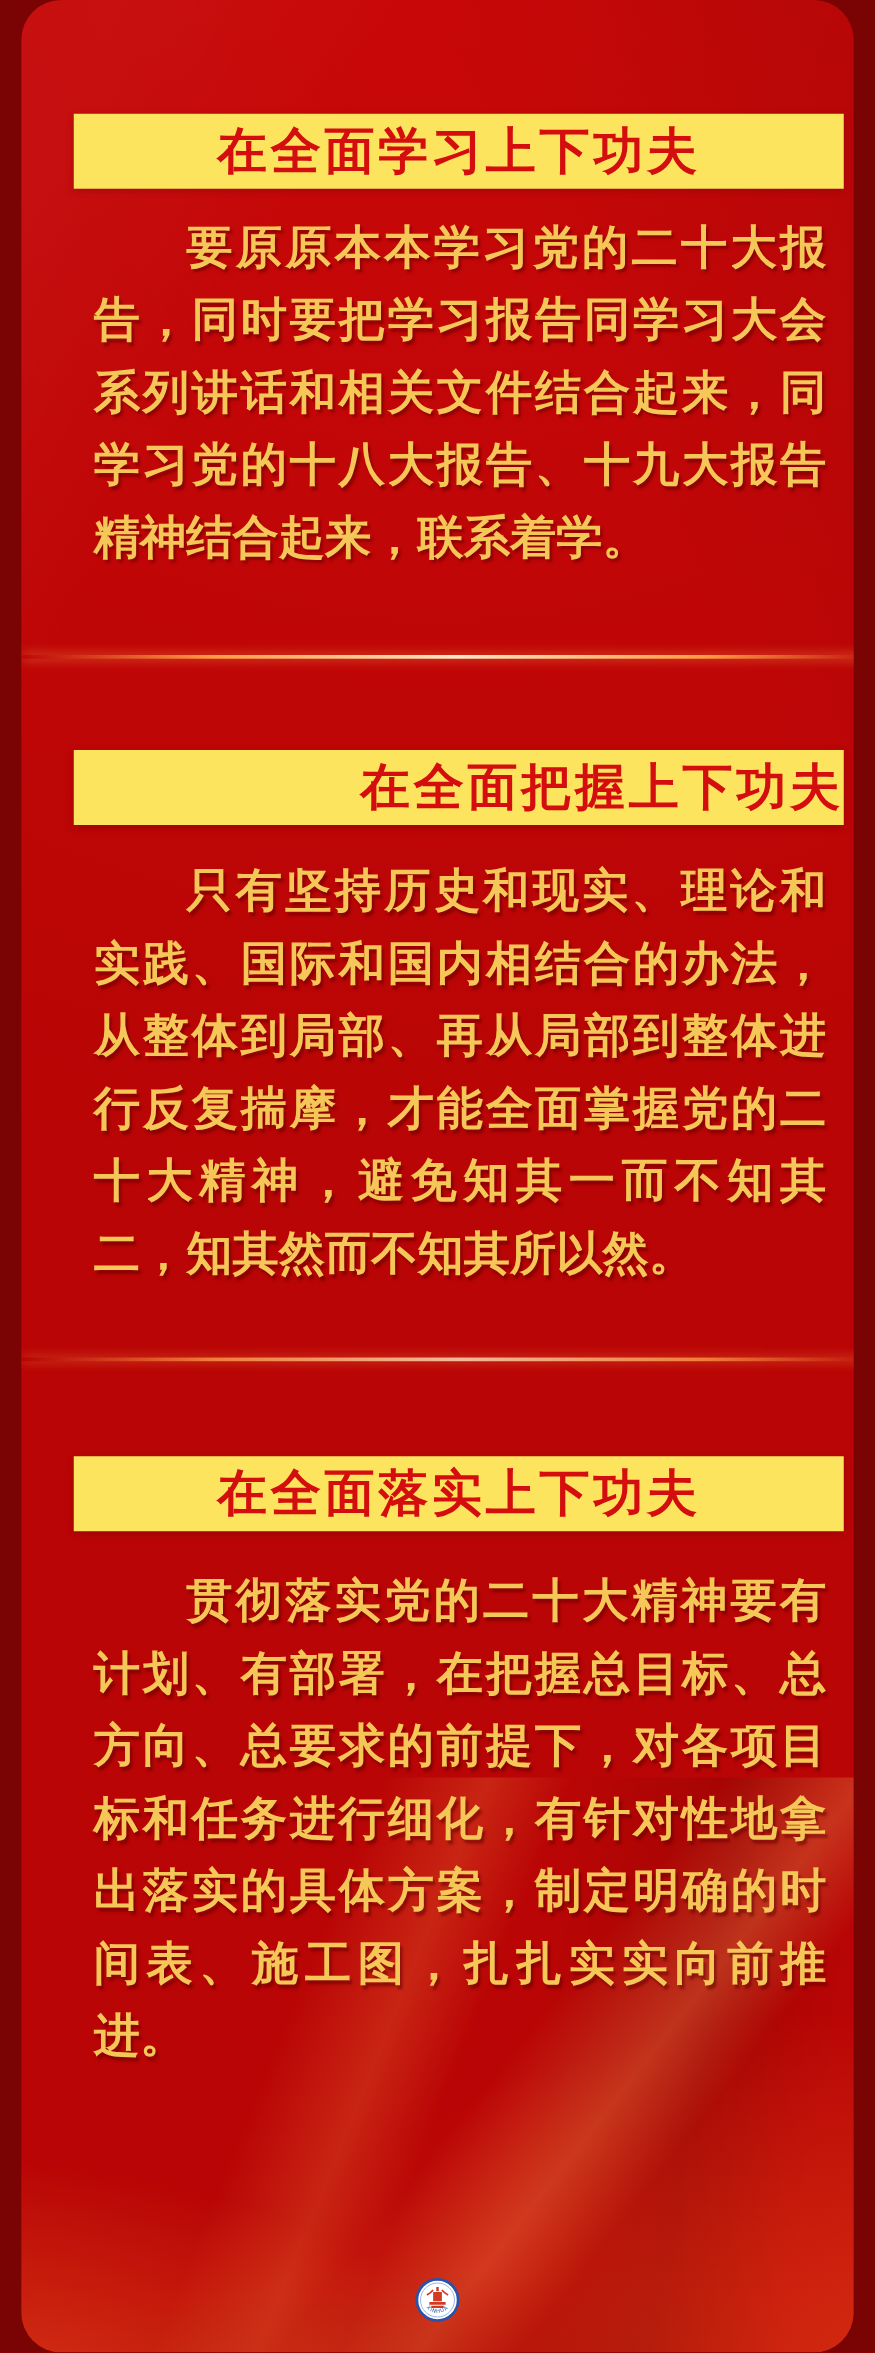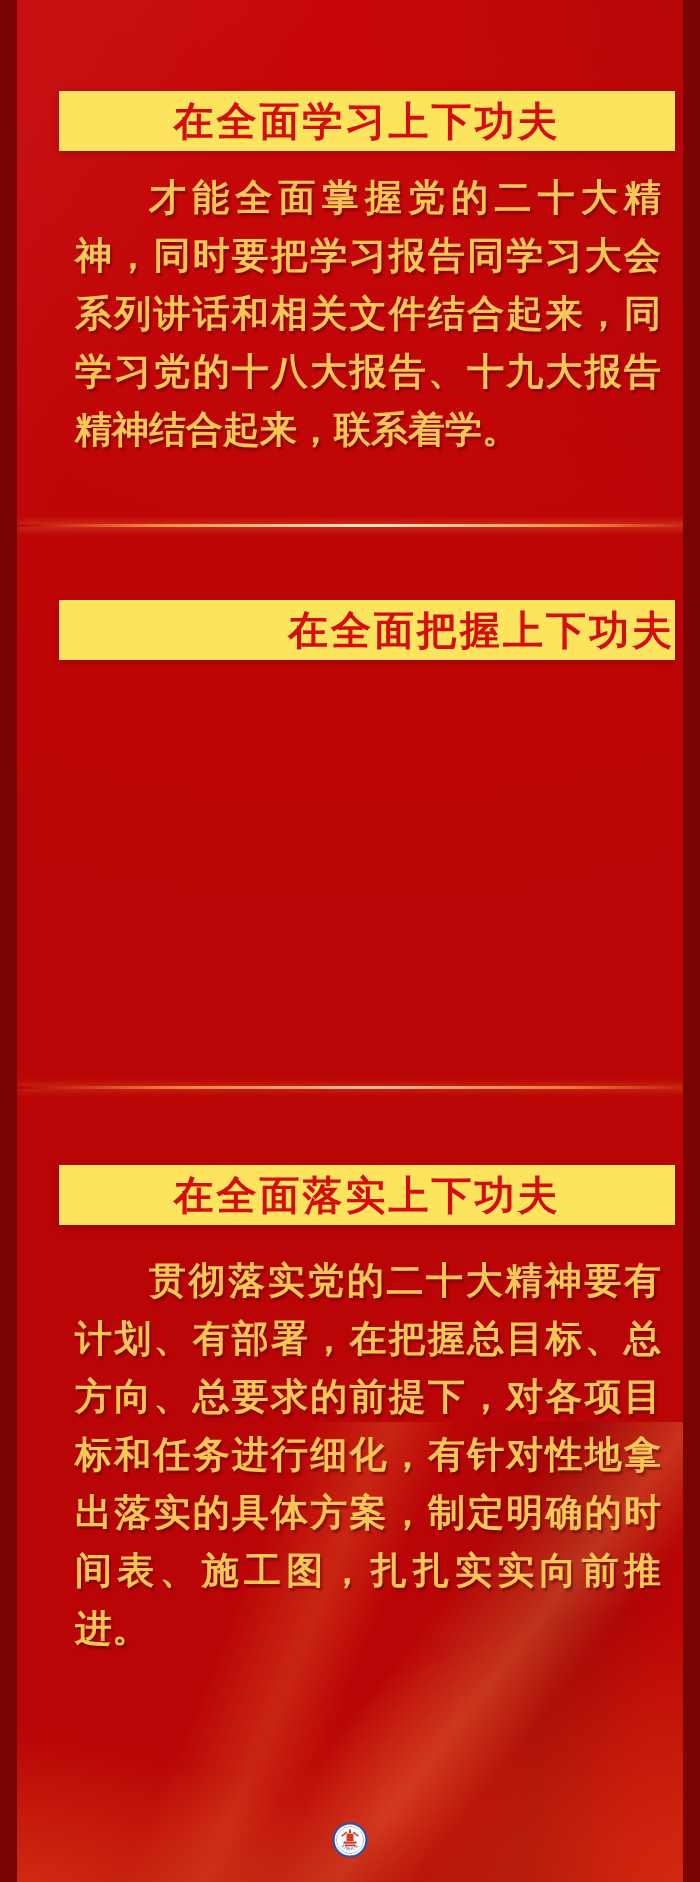--- a/index.html
+++ b/index.html
@@ -5,20 +5,21 @@
   html,body{margin:0;padding:0;background:#7a0303;}
   .poster{
     position:relative;
     width:666px;height:1882px;
     margin:0 auto;
     overflow:hidden;
     font-family:"DejaVu Sans","Liberation Sans",sans-serif;
     background:
       radial-gradient(160% 55% at 50% -5%, #ca0808 0%, #c00607 55%, #b90505 100%),
       #bf0606;
+    border-radius: 32px;
   }
   
   .sheen{
     position:absolute;left:0;top:0;right:0;height:700px;
     background:
       linear-gradient(118deg, rgba(255,255,255,0.035) 8%, rgba(255,255,255,0) 30%),
       linear-gradient(245deg, rgba(0,0,0,0.06) 5%, rgba(0,0,0,0) 35%);
     pointer-events:none;
   }
   
@@ -81,27 +82,28 @@
 </head>
 <body>
 
 <div class="poster">
   <div class="sheen"></div>
   <div class="silk"></div>
 
   <div class="banner b1">
     <span class="title">在全面学习上下功夫</span>
   </div>
-  <div class="bodytext t1">才能全面掌握党的二十大精神，同时要把学习报告同学习大会系列讲话和相关文件结合起来，同学习党的十八大报告、十九大报告精神结合起来，联系着学。</div>
+  <div class="bodytext t1">要原原本本学习党的二十大报告，同时要把学习报告同学习大会系列讲话和相关文件结合起来，同学习党的十八大报告、十九大报告精神结合起来，联系着学。</div>
 
   <div class="divider d1"></div>
 
   <div class="banner b2">
     <span class="title">在全面把握上下功夫</span>
   </div>
+  <div class="bodytext t2">只有坚持历史和现实、理论和实践、国际和国内相结合的办法，从整体到局部、再从局部到整体进行反复揣摩，才能全面掌握党的二十大精神，避免知其一而不知其二，知其然而不知其所以然。</div>
 
   <div class="divider d2"></div>
 
   <div class="banner b3">
     <span class="title">在全面落实上下功夫</span>
   </div>
   <div class="bodytext t3">贯彻落实党的二十大精神要有计划、有部署，在把握总目标、总方向、总要求的前提下，对各项目标和任务进行细化，有针对性地拿出落实的具体方案，制定明确的时间表、施工图，扎扎实实向前推进。</div>
 
   <div class="footer">
     <svg class="logo" viewBox="0 0 36 36" aria-hidden="true">

